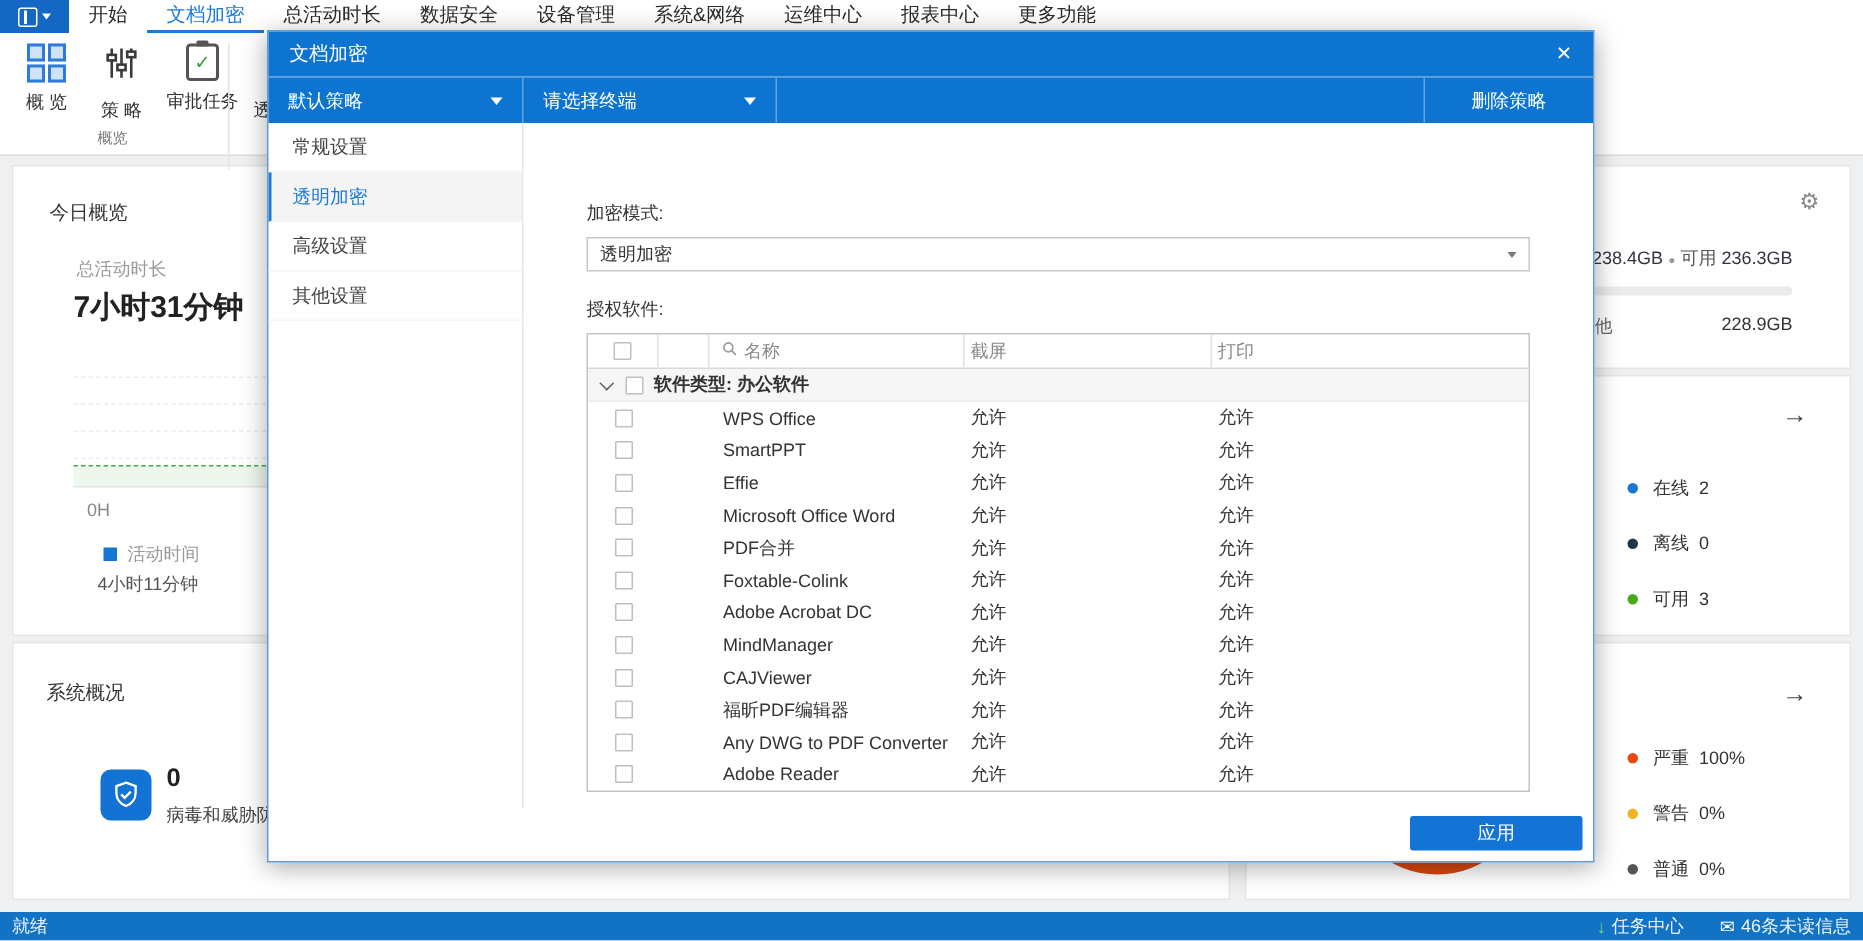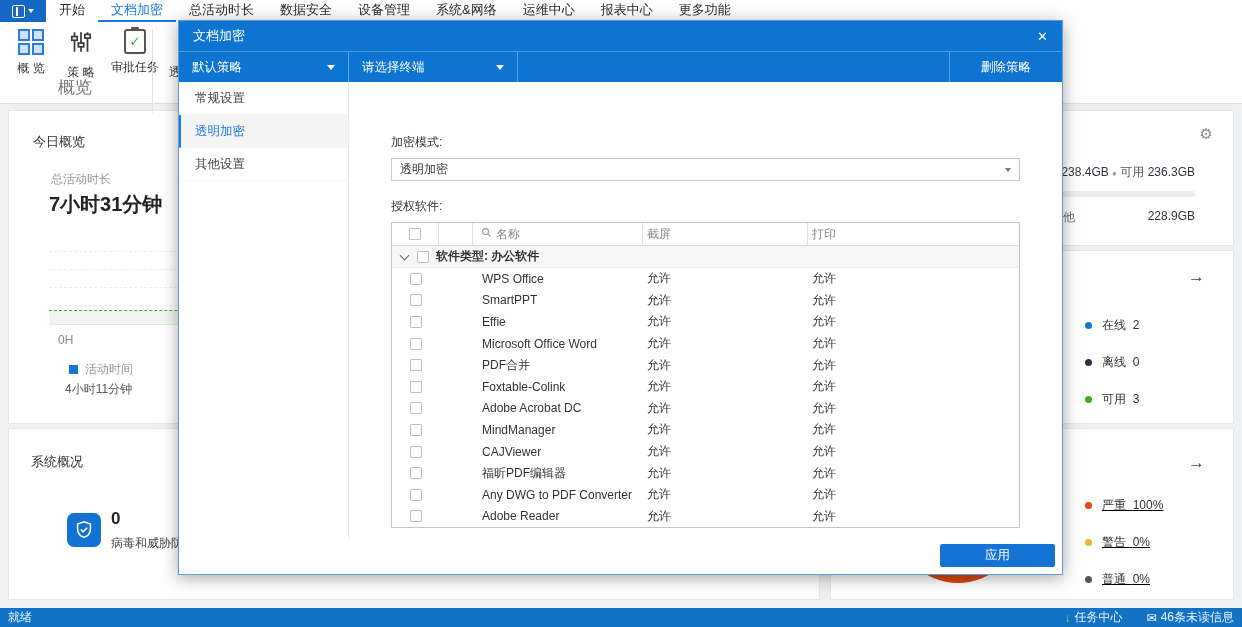--- a/index.html
+++ b/index.html
@@ -17,21 +17,21 @@
   .menu-tab { padding:0 13px; font-size:13px; color:#2b2b2b; line-height:20px; cursor:pointer; }
   .menu-tab.active { color:#1a7ad9; border-bottom:2px solid #1a7ad9; }
   .ribbon { position:relative; height:81px; }
   .ribbon-items { display:flex; align-items:flex-start; padding-left:6px; padding-top:7px; }
   .ribbon-item { width:50px; display:flex; flex-direction:column; align-items:center; gap:5px; cursor:pointer; }
   .ribbon-item.wide { width:58px; }
   .ribbon-label { font-size:12px; color:#333; white-space:nowrap; }
   .icon-grid { width:26px; height:26px; display:grid; grid-template-columns:12px 12px; grid-template-rows:12px 12px; gap:2px; }
   .icon-grid div { border:2px solid #2f7bd9; background:#cfe3f7; }
   .ribbon-divider { position:absolute; left:152px; top:7px; height:84px; width:1px; background:#e3e3e3; }
-  .ribbon-group-label { position:absolute; left:0; width:150px; bottom:4px; text-align:center; font-size:17px; color:#777; }
+  .ribbon-group-label { position:absolute; left:0; width:150px; bottom:4px; text-align:center; font-size:10px; color:#777; }
   .clipboard { width:22px; height:25px; border:2px solid #555; border-radius:3px; position:relative; display:flex; align-items:center; justify-content:center; }
   .clipboard:before { content:""; position:absolute; top:-4px; left:5px; width:8px; height:4px; background:#555; border-radius:1px; }
   .clipboard .tick { color:#3da33d; font-size:13px; font-weight:bold; }
 
   
   .workspace { position:absolute; left:0; top:104px; width:1242px; height:504px; }
   .card { position:absolute; background:#fff; border:1px solid #e6e6e6; }
   .card-title { position:absolute; font-size:13px; color:#333; }
   #card-today { left:8px; top:6px; width:812px; height:314px; }
   #card-system { left:8px; top:324px; width:812px; height:172px; }
@@ -237,21 +237,21 @@
         <div class="dot-item">
           <span class="dot" style="background-color: rgb(73, 170, 25);"></span>
           <span><span>可用</span>&nbsp;&nbsp;<span>3</span></span>
         </div>
       </div>
     </div>
 
     <div class="card" id="card-severity">
       <div class="go-arrow" style="right:28px; top:24px;">→</div>
       <div class="donut"></div>
-      <div class="dot-list" style="top:68px;text-decoration:underline;">
+      <div class="dot-list" style="top:68px;">
         <div class="dot-item">
           <span class="dot" style="background-color: rgb(232, 73, 15);"></span>
           <span><span>严重</span>&nbsp;&nbsp;<span>100%</span></span>
         </div>
         <div class="dot-item">
           <span class="dot" style="background-color: rgb(240, 180, 41);"></span>
           <span><span>警告</span>&nbsp;&nbsp;<span>0%</span></span>
         </div>
         <div class="dot-item">
           <span class="dot" style="background-color: rgb(85, 85, 85);"></span>
@@ -278,20 +278,21 @@
       </div>
       <div class="tb-vdiv"></div>
       <div class="tb-spacer"></div>
       <div class="tb-vdiv"></div>
       <div class="tb-delete">删除策略</div>
     </div>
     <div class="modal-body">
       <div class="modal-side">
         <div class="side-item">常规设置</div>
         <div class="side-item active">透明加密</div>
+        <div class="side-item">高级设置</div>
         <div class="side-item">其他设置</div>
       </div>
       <div class="modal-content">
         <div class="field-label">加密模式:</div>
         <div class="select-box">
           <span>透明加密</span>
           <span class="sel-caret"></span>
         </div>
         <div class="field-label">授权软件:</div>
         <div class="sw-table">

